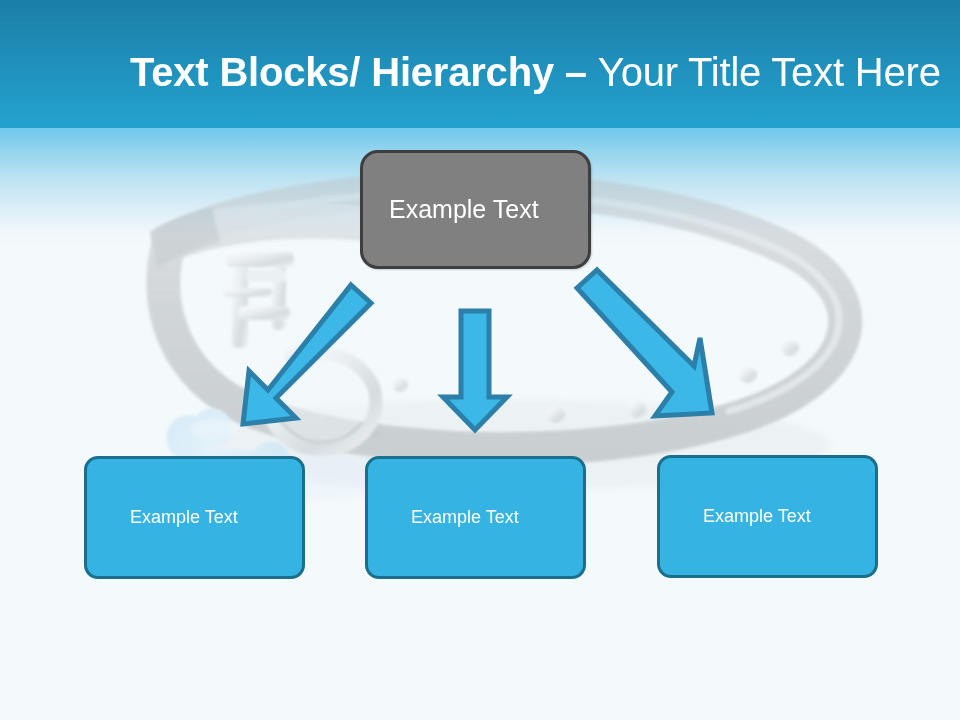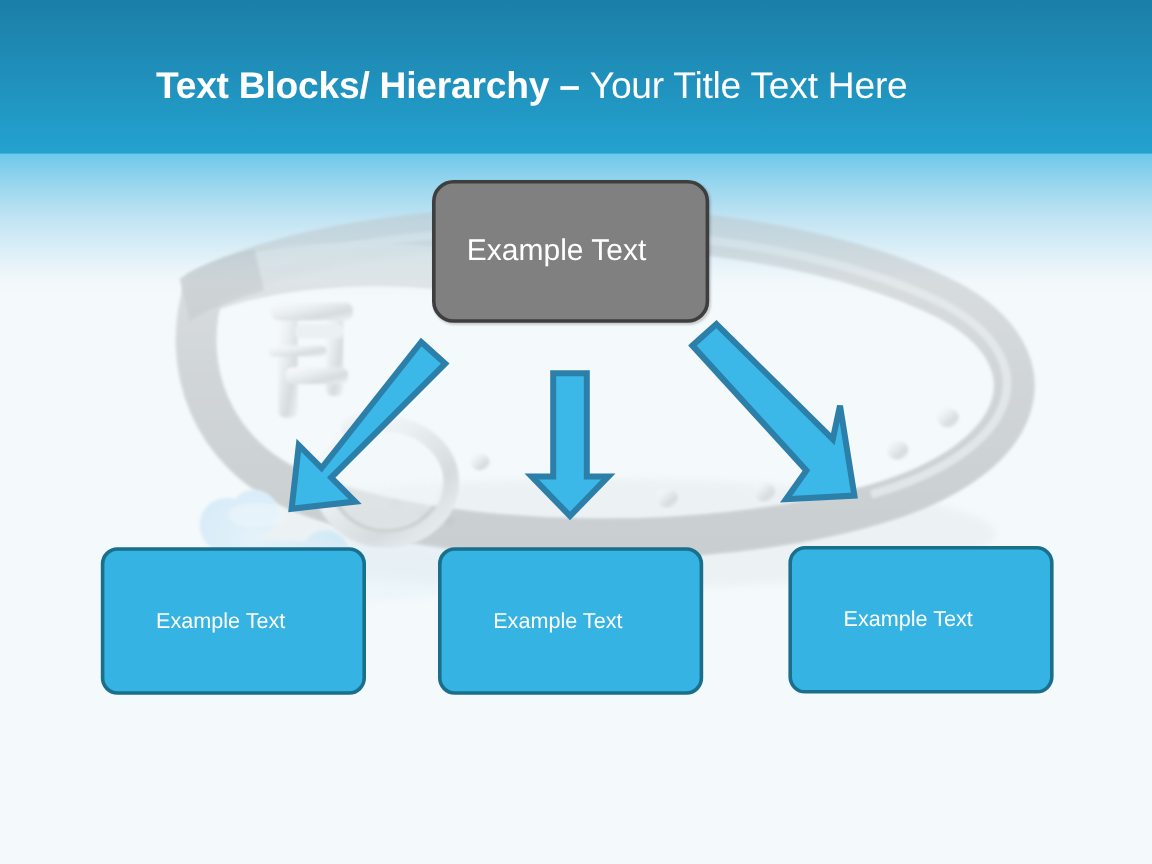--- a/index.html
+++ b/index.html
@@ -61,21 +61,21 @@
     pointer-events: none;
   }
 
   
   .title {
     position: absolute;
     left: 130px;
     top: 52px;
     width: 760px;
     color: #ffffff;
-    font-size: 31px;
+    font-size: 40px;
     line-height: 40px;
     letter-spacing: -0.2px;
     white-space: nowrap;
   }
   .title .strong { font-weight: bold; }
   .title .light  { font-weight: normal; }
 
   
   .node {
     position: absolute;

